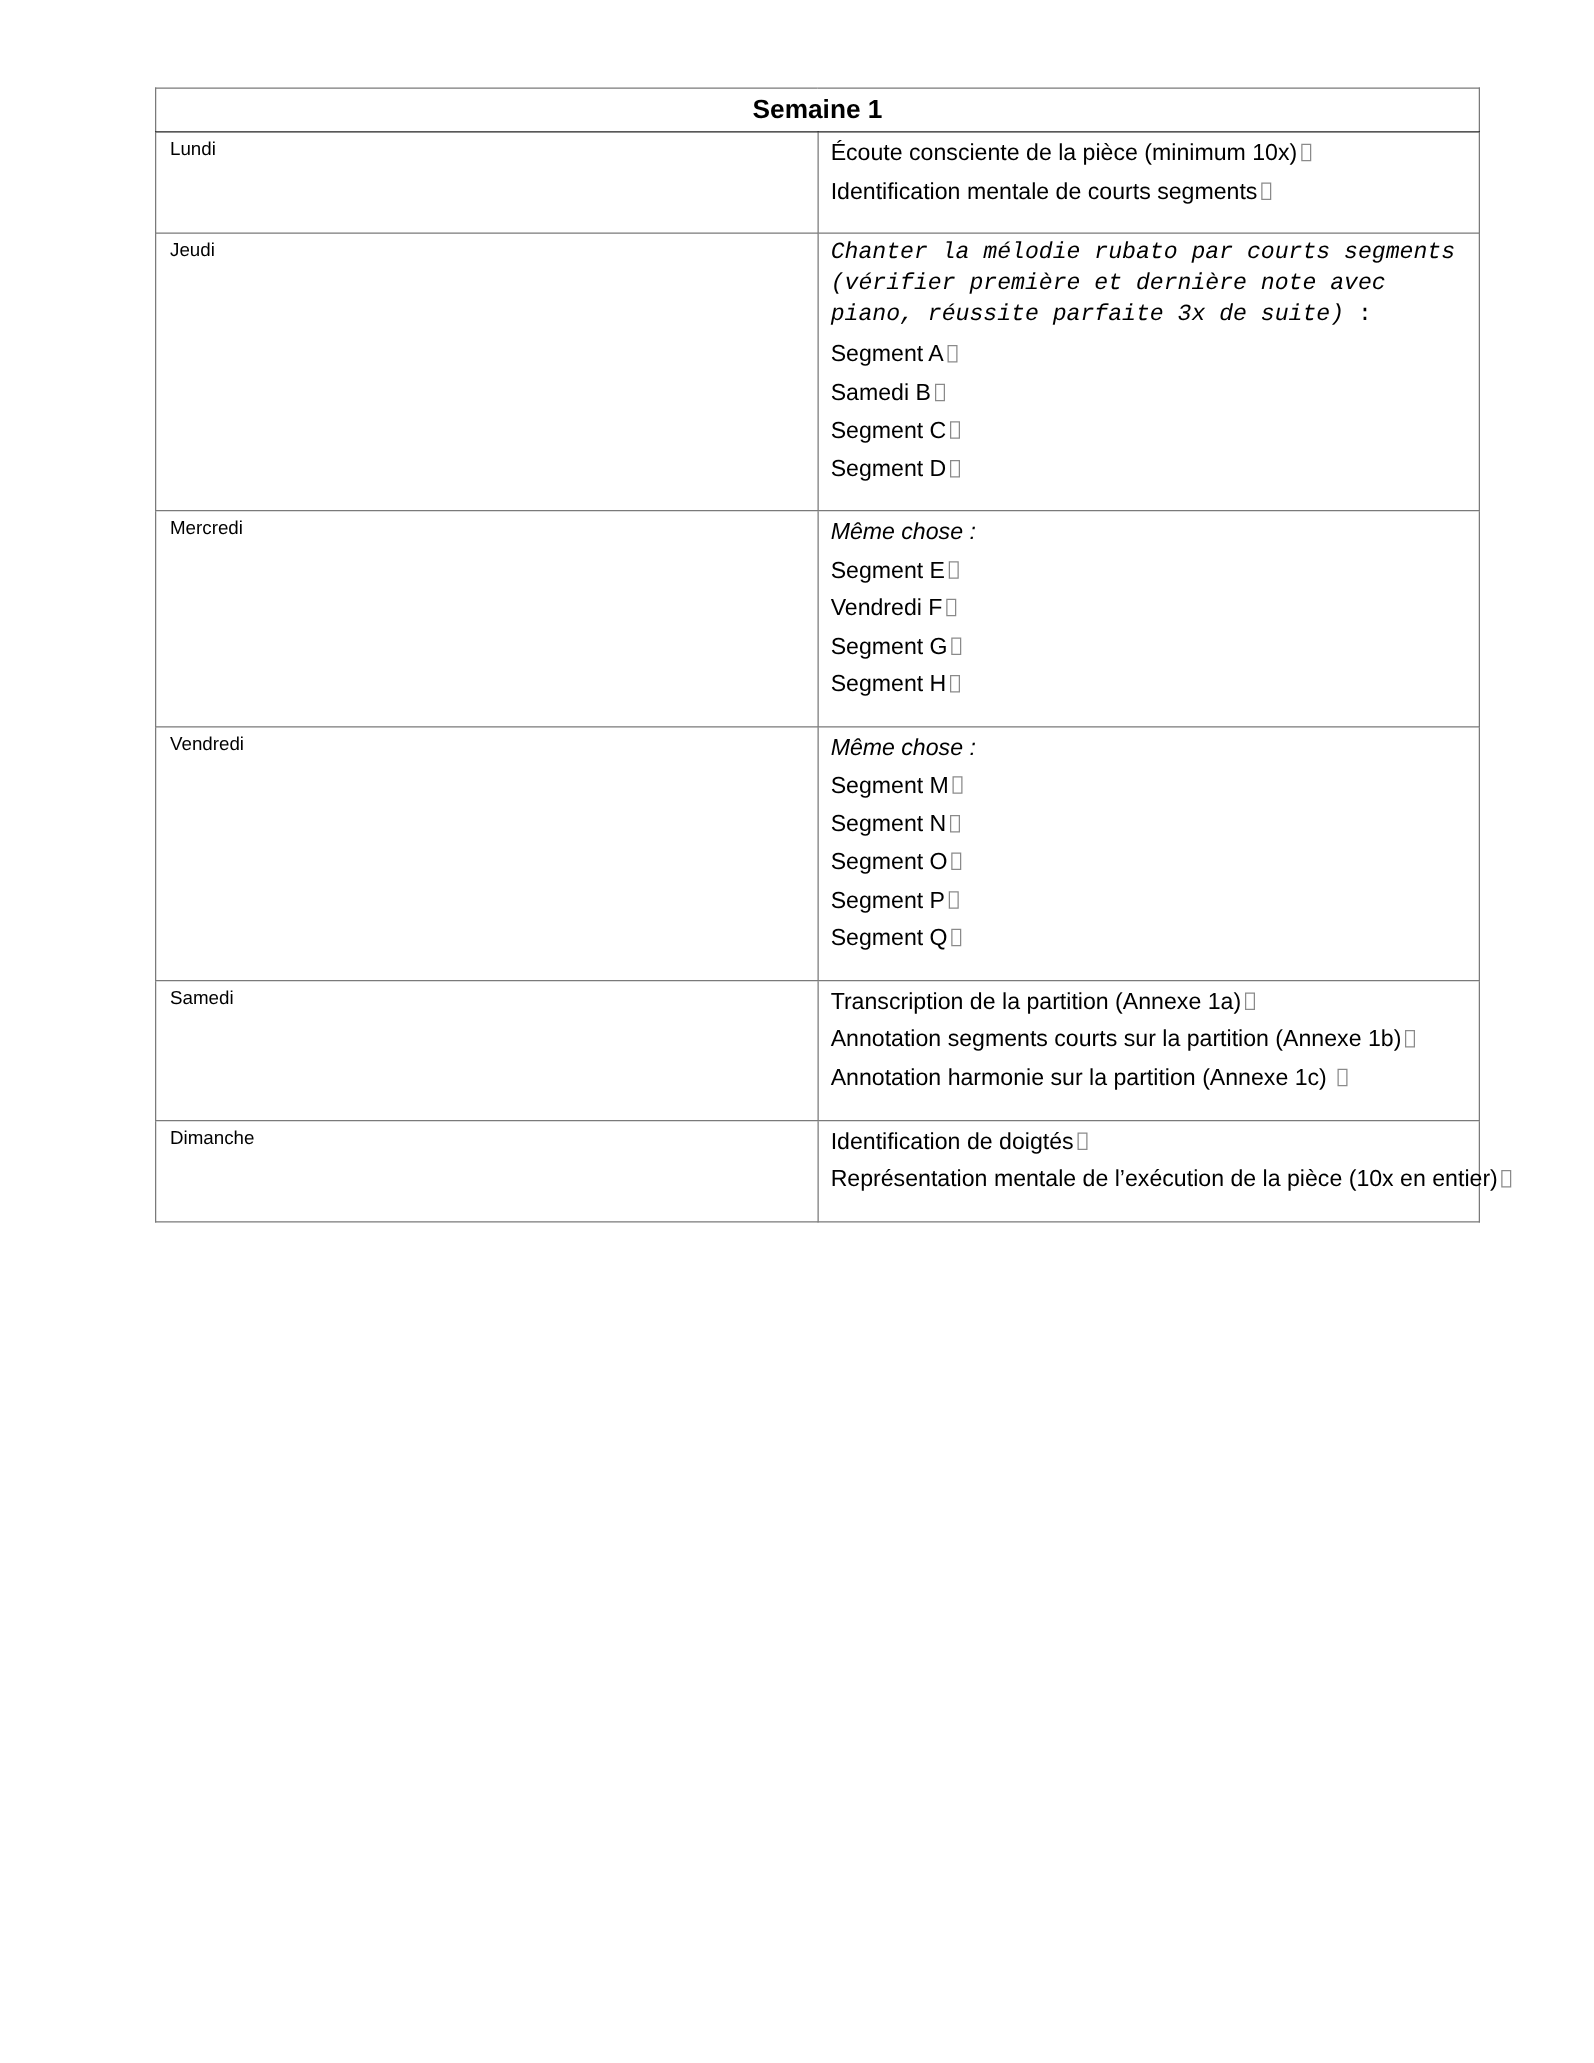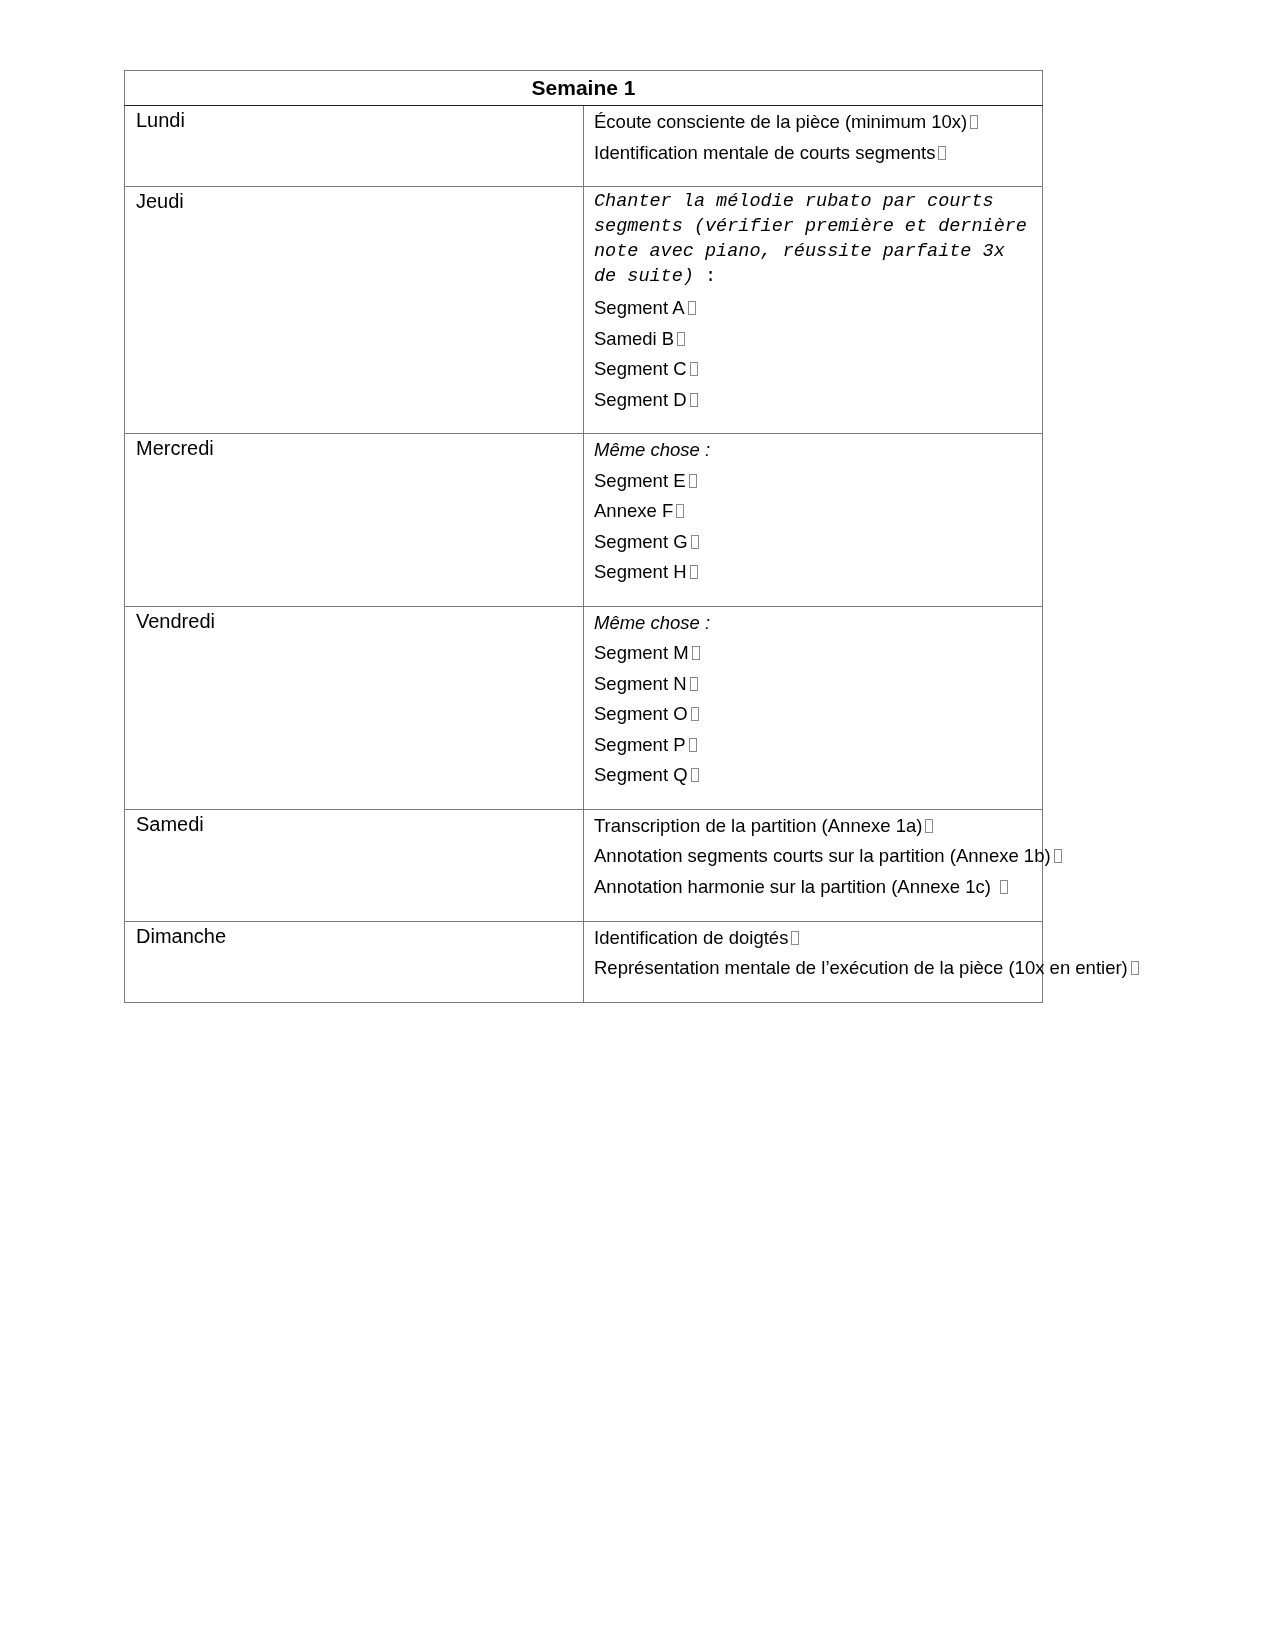--- a/index.html
+++ b/index.html
@@ -2,31 +2,31 @@
 <html><head>
   <meta charset="utf-8">
   <style>
     html, body { margin: 0; padding: 0; background: #ffffff; }
     body {
       width: 1275px; height: 1650px; position: relative;
       font-family: "Liberation Sans", "DejaVu Sans", sans-serif;
       color: #000;
     }
     .schedule {
-      position: absolute; left: 124px; top: 70px; width: 919px;
+      position: absolute; left: 124px; top: 70px; width: 1060px;
       border-collapse: collapse; table-layout: fixed;
     }
     .schedule td, .schedule th {
       border: 1.5px solid #7a7a7a; padding: 0; vertical-align: top;
     }
     .schedule th {
       height: 34px; font-size: 21px; font-weight: bold; text-align: center;
       vertical-align: middle; border-bottom: 1.5px solid #222;
     }
-    .schedule .day-cell { width: 138px; padding: 2px 0 0 11px; font-size: 20px; line-height: 24px; box-sizing: border-box; }
+    .schedule .day-cell { width: 138px; padding: 2px 0 0 11px; font-size: 15px; line-height: 24px; box-sizing: border-box; }
     .schedule .task-cell { padding: 2px 10px 17px 10px; font-size: 18.5px; }
     .line { height: 30.5px; line-height: 28px; white-space: nowrap; }
     .line.wrap { white-space: normal; height: auto; line-height: 25px; margin-bottom: 5px; font-family: Liberation Mono, monospace; }
     .italic { font-style: italic; }
     .box {
       display: inline-block; width: 8px; height: 14px; border: 1px solid #8a8a8a;
       margin-left: 3px; vertical-align: -1px; box-sizing: border-box; cursor: pointer;
     }
     .box.gap { margin-left: 9px; }
     tr.r-lundi td { height: 61px; }
@@ -65,21 +65,21 @@
         <div class="line"><span>Segment C</span><span class="box"></span></div>
         <div class="line"><span>Segment D</span><span class="box"></span></div>
       </td>
     </tr>
 
     <tr class="r-mercredi">
       <td class="day-cell">Mercredi</td>
       <td class="task-cell">
         <div class="line italic">Même chose :</div>
         <div class="line"><span>Segment E</span><span class="box"></span></div>
-        <div class="line"><span>Annexe F</span><span class="box"></span></div>
+        <div class="line"><span>Vendredi F</span><span class="box"></span></div>
         <div class="line"><span>Segment G</span><span class="box"></span></div>
         <div class="line"><span>Segment H</span><span class="box"></span></div>
       </td>
     </tr>
 
 
     <tr class="r-vendredi">
       <td class="day-cell">Vendredi</td>
       <td class="task-cell">
         <div class="line italic">Même chose :</div>

